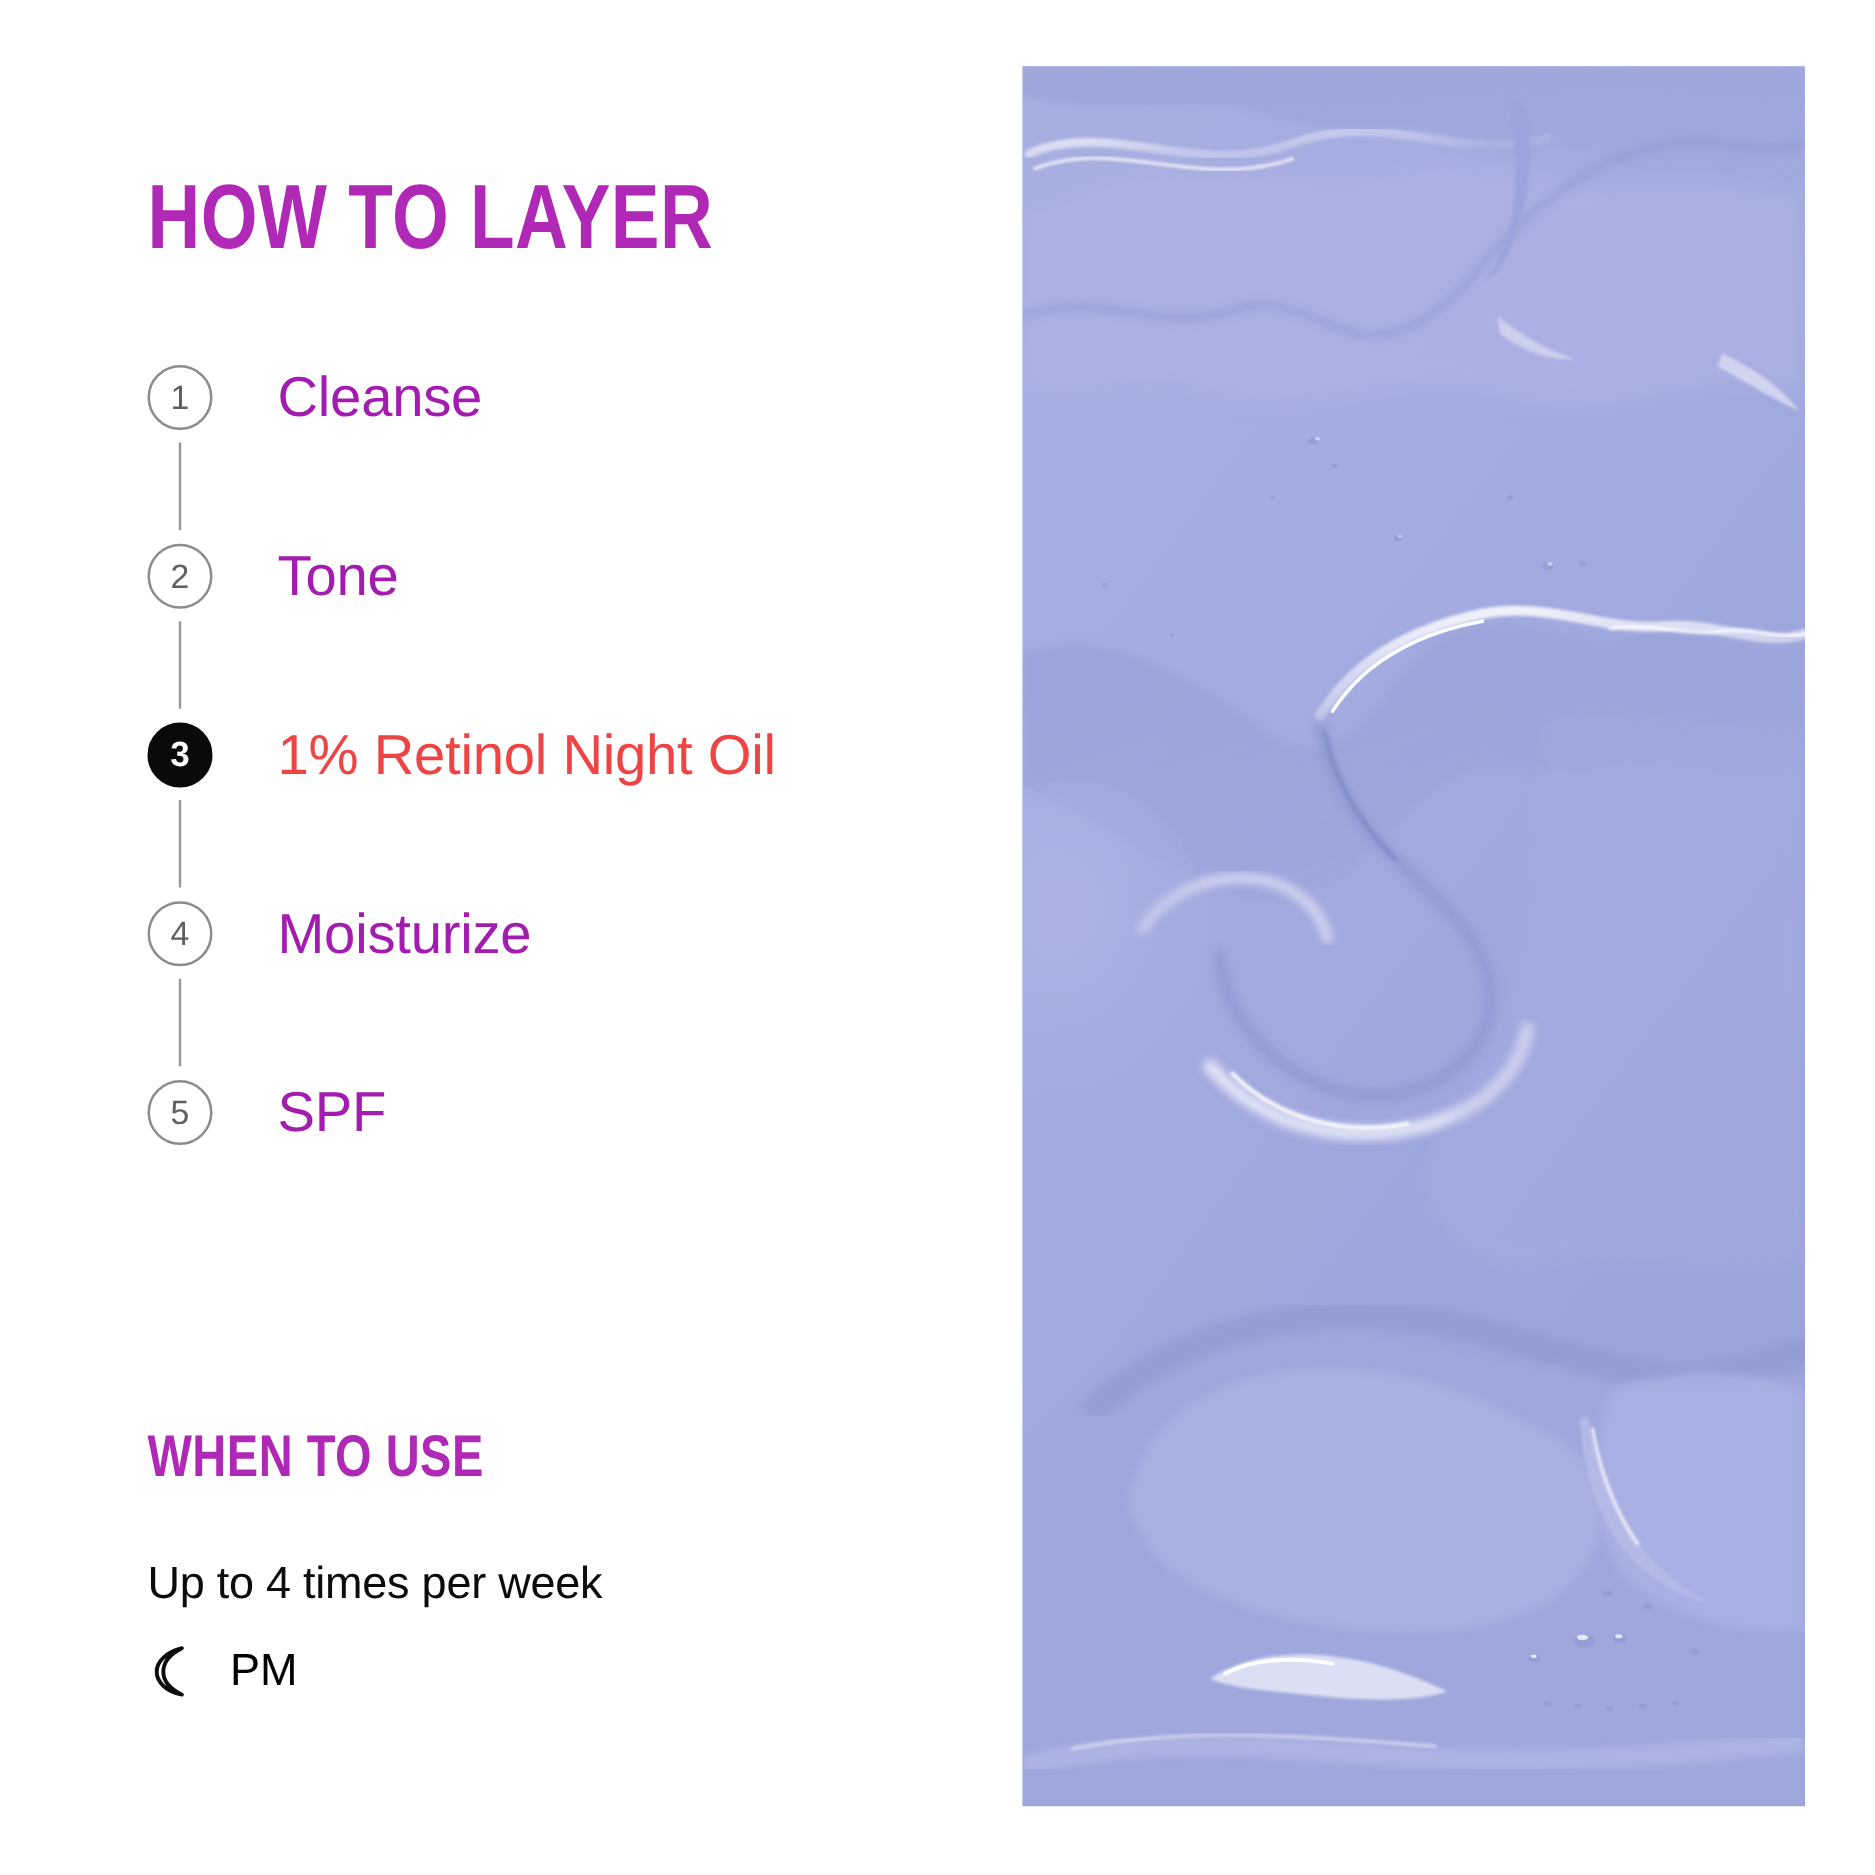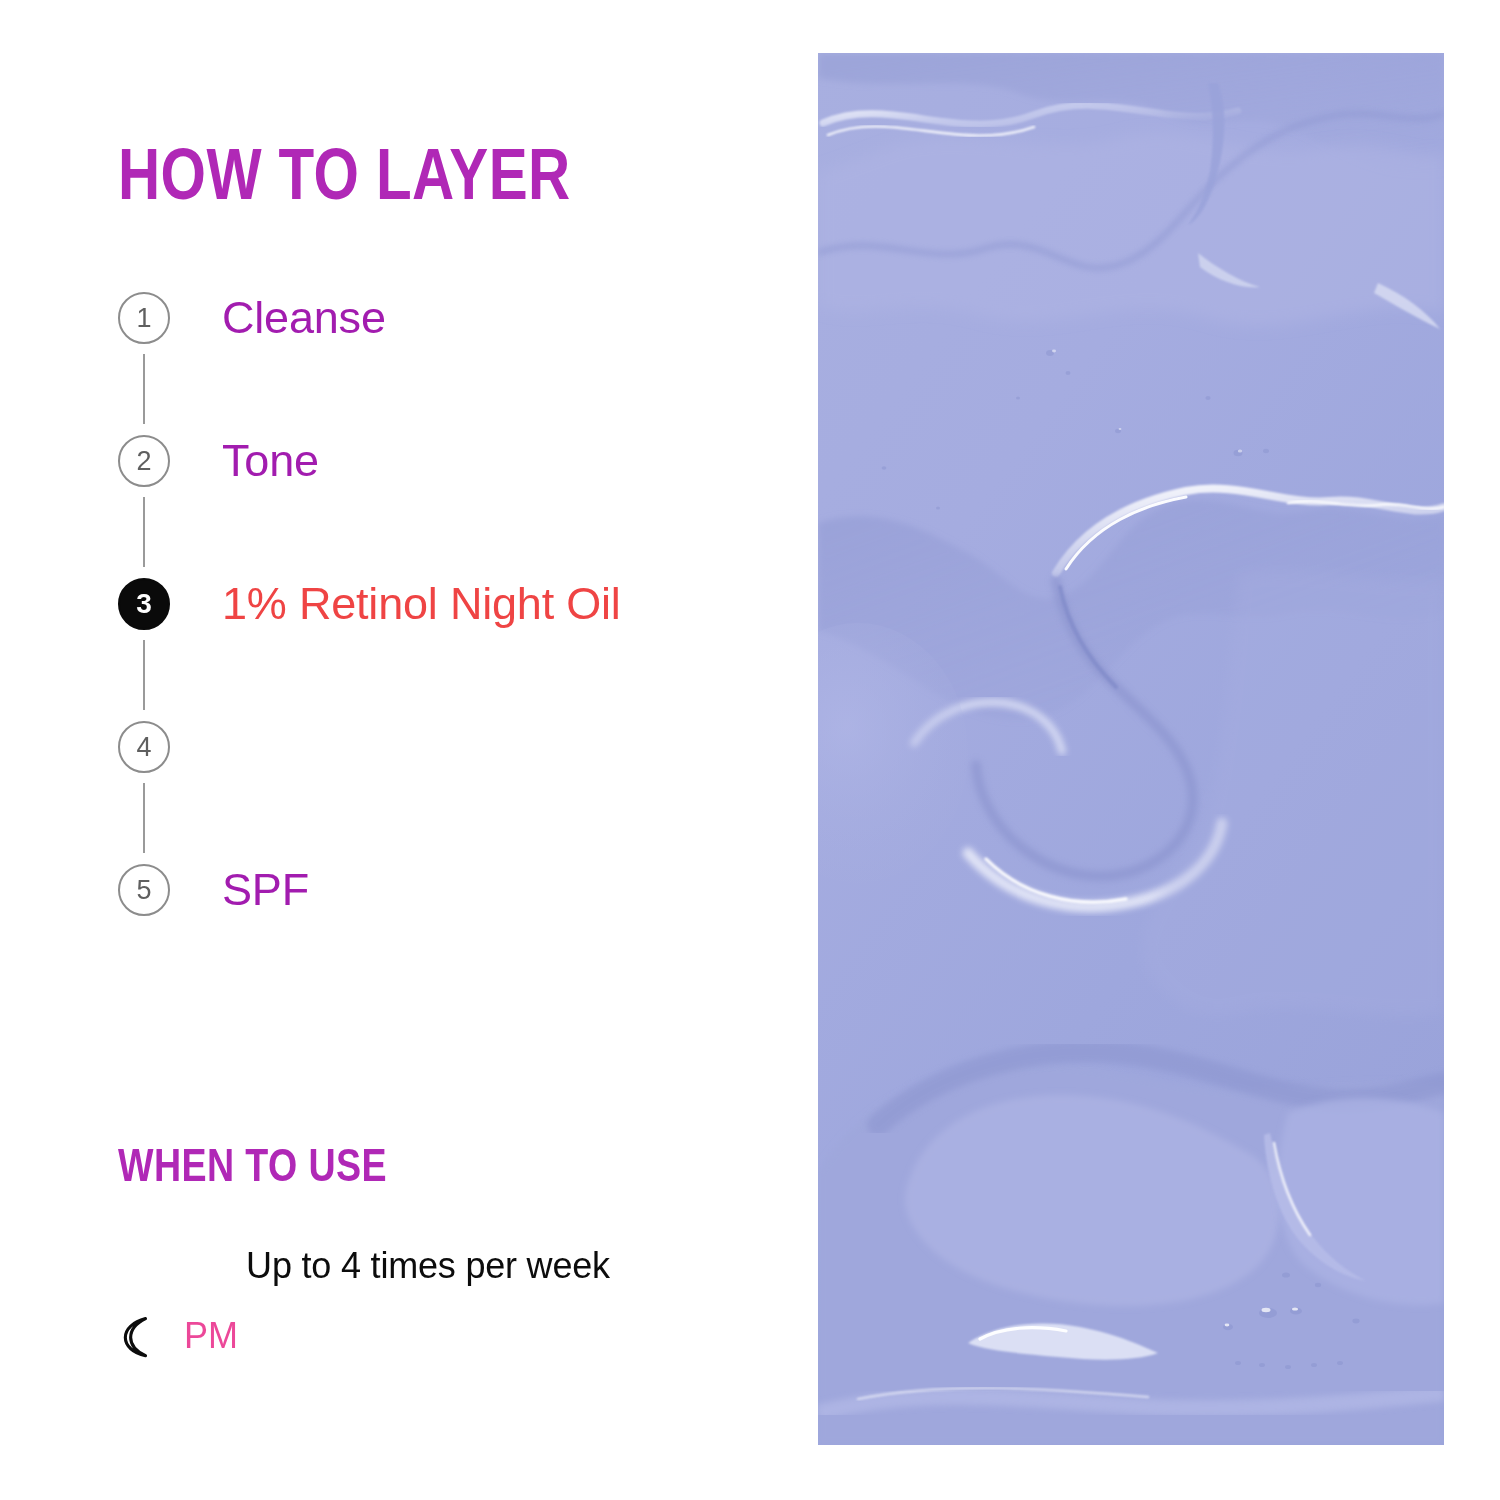--- a/index.html
+++ b/index.html
@@ -113,38 +113,37 @@
     left: 118px;
     top: 1248px;
     width: 620px;
   }
   .usage-frequency {
     font-size: 36px;
     color: #0c0c0c;
     letter-spacing: -0.2px;
     line-height: 1;
     white-space: nowrap;
-    text-align: center;
   }
   .usage-time {
     margin-top: 28px;
     display: flex;
     align-items: center;
     gap: 22px;
     height: 48px;
   }
   .moon-icon {
     width: 44px;
     height: 44px;
     display: block;
     flex: 0 0 auto;
   }
   .usage-time-label {
     font-size: 36px;
-    color: #ec4899;
+    color: #000000;
     letter-spacing: 0px;
     line-height: 1;
   }
 
   
   .image-panel {
     position: absolute;
     left: 818px;
     top: 53px;
     width: 626px;
@@ -179,20 +178,21 @@
 
       <div class="step-row active">
         <div class="step-badge">3</div>
         <div class="step-connector"></div>
         <div class="step-label">1% Retinol Night Oil</div>
       </div>
 
       <div class="step-row">
         <div class="step-badge">4</div>
         <div class="step-connector"></div>
+        <div class="step-label">Moisturize</div>
       </div>
 
       <div class="step-row">
         <div class="step-badge">5</div>
         <div class="step-label">SPF</div>
       </div>
 
     </div>
 
     <div class="section-heading" id="heading-when">WHEN TO USE</div>

